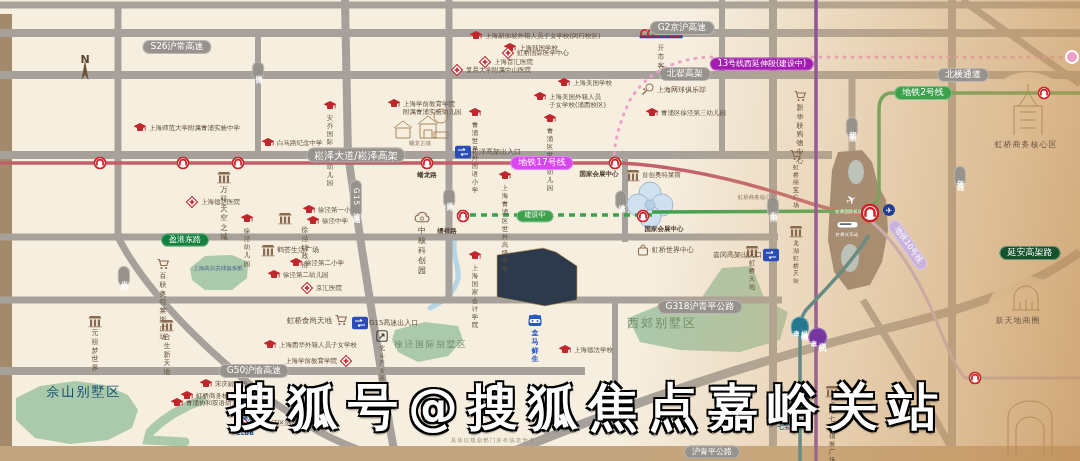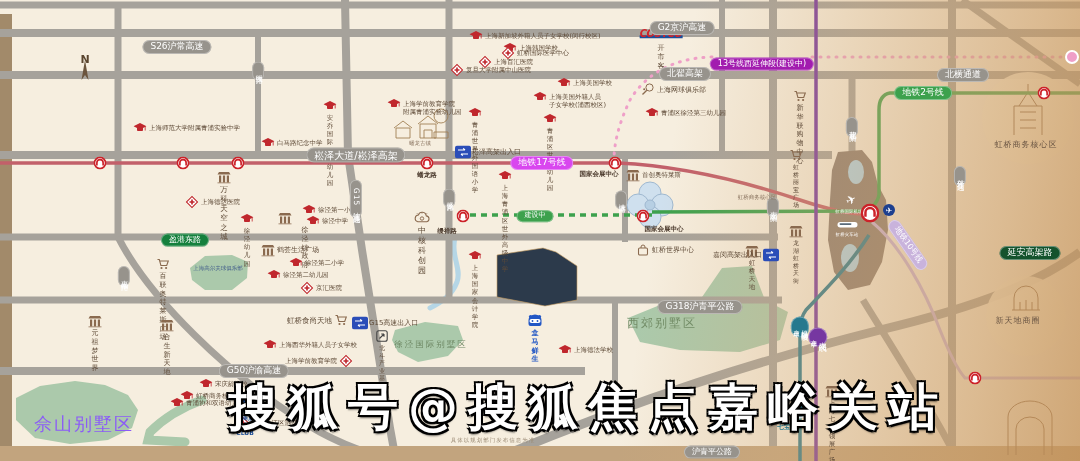--- a/index.html
+++ b/index.html
@@ -657,21 +657,21 @@
       <div class="roundel" style="left: 975px; top: 378px;"><svg width="13" height="13" viewBox="0 0 20 20">
           <circle cx="10" cy="10" r="8.6" fill="#fff" stroke="#cc2229" stroke-width="2.6"></circle>
           <path d="M5.2 14V9.5a4.8 4.8 0 0 1 9.6 0V14" stroke="#cc2229" stroke-width="2.6" fill="none"></path>
         </svg></div>
       <div class="roundel" style="left: 870px; top: 213px;"><svg width="19" height="19" viewBox="0 0 20 20">
           <circle cx="10" cy="10" r="8.6" fill="#fff" stroke="#cc2229" stroke-width="2.6"></circle>
           <path d="M5.2 14V9.5a4.8 4.8 0 0 1 9.6 0V14" stroke="#cc2229" stroke-width="2.6" fill="none"></path>
         </svg></div>
       <div class="dot" style="width: 10px; height: 10px; background: rgb(239, 159, 200); border: 2px solid rgb(255, 255, 255); left: 1072px; top: 57px;"></div>
       <div class="dot" style="width: 11px; height: 11px; background: rgb(38, 121, 142); border: 2px solid rgb(255, 255, 255); left: 800px; top: 411px;"></div>
-      <div class="area-label" style="left: 84px; top: 424px; font-size: 18px; color: #8b5cf6; letter-spacing: 2px;">佘山别墅区</div>
+      <div class="area-label" style="left: 84px; top: 392px; font-size: 13px; color: #0c4a6e; letter-spacing: 2px;">佘山别墅区</div>
       <div class="area-label" style="left: 431px; top: 345px; font-size: 8.5px; color: rgb(109, 135, 99); letter-spacing: 2px;">徐泾国际别墅区</div>
       <div class="area-label" style="left: 662px; top: 323px; font-size: 12px; color: rgb(114, 140, 102); letter-spacing: 2px;">西郊别墅区</div>
       <div class="area-label" style="left: 218px; top: 268px; font-size: 5.5px; color: rgb(70, 97, 140); letter-spacing: 0px;">上海高尔夫球俱乐部</div>
       <div class="area-label" style="left: 757px; top: 197px; font-size: 5.5px; color: rgb(138, 116, 96); letter-spacing: 0px;">虹桥商务核心区</div>
       <div class="area-label" style="left: 1026px; top: 144px; font-size: 8px; color: rgb(107, 86, 68); letter-spacing: 1px;">虹桥商务核心区</div>
       <div class="area-label" style="left: 1018px; top: 320px; font-size: 8px; color: rgb(107, 86, 68); letter-spacing: 1px;">新天地商圈</div>
       <div class="area-label" style="left: 420px; top: 143px; font-size: 5.5px; color: rgb(138, 116, 96); letter-spacing: 0px;">蟠龙古镇</div>
       <div class="area-label" style="left: 849px; top: 211px; font-size: 4.5px; color: rgb(255, 255, 255); letter-spacing: 0px;">虹桥国际机场</div>
       <div class="area-label" style="left: 847px; top: 234px; font-size: 4.5px; color: rgb(255, 255, 255); letter-spacing: 0px;">虹桥火车站</div>
     </div>

